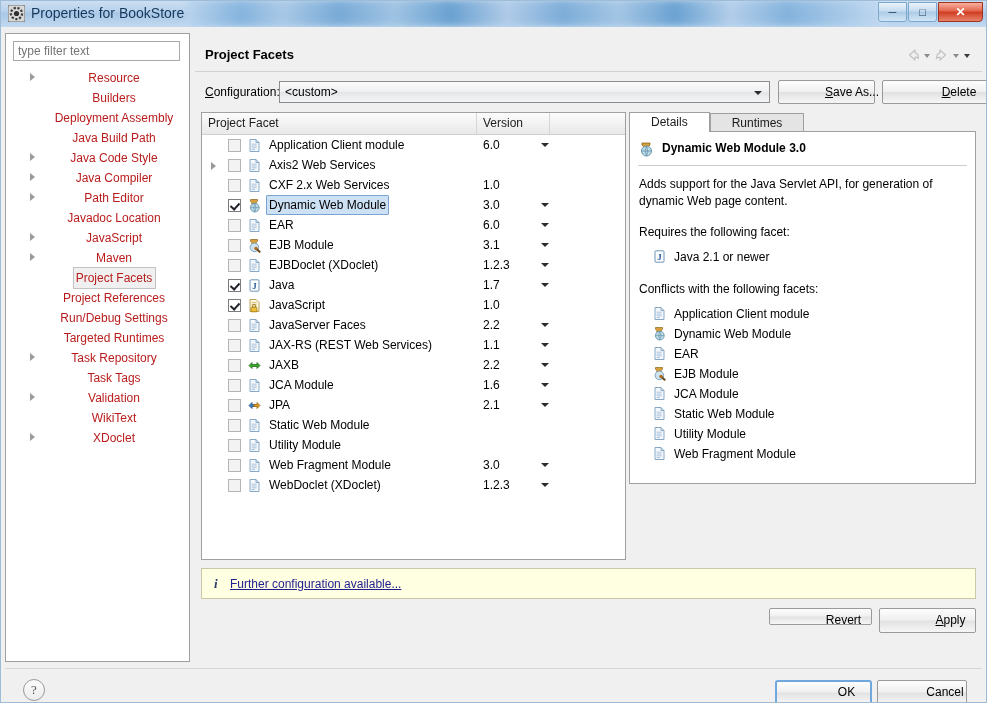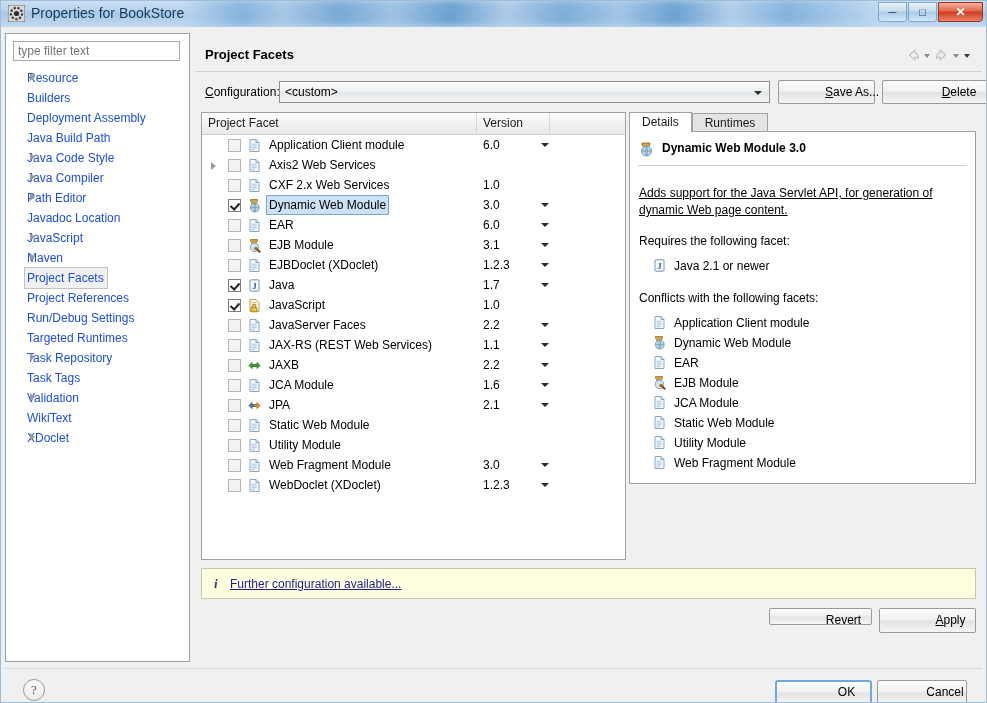--- a/index.html
+++ b/index.html
@@ -118,25 +118,26 @@
   }
   .tree {
     position: absolute;
     left: 0; top: 33px;
     width: 183px;
   }
   .tree-item {
     position: relative;
     height: 20px;
     line-height: 20px;
-    padding-left: 18px;
-    font-size: 12px;
-    color: #1d4ed8;
+    padding-left: 34px;
+    font-size: 12px;
+    color: #b91c1c;
     white-space: nowrap;
     cursor: default;
+    text-align: center;
   }
   .tree-item .twisty {
     position: absolute;
     left: 24px; top: 6px;
     width: 0; height: 0;
     border-left: 5px solid #9a9a9a;
     border-top: 4px solid transparent;
     border-bottom: 4px solid transparent;
   }
   .tree-item .lbl {
@@ -358,21 +359,21 @@
   .tabs {
     position: absolute;
     left: 0; top: 0;
     height: 20px;
     display: flex;
     align-items: flex-end;
   }
   .tab {
     height: 19px;
     line-height: 18px;
-    padding: 0 12px;
+    padding: 0 21px;
     font-size: 12px;
     border: 1px solid #a0a0a0;
     border-bottom: none;
     box-sizing: border-box;
     background: #e4e4e4;
     color: #1a1a1a;
   }
   .tab.active {
     background: #ffffff;
     height: 20px;
@@ -404,25 +405,24 @@
     left: 24px; top: 2px;
     font-size: 12px;
     font-weight: bold;
   }
   .det-rule {
     margin: 4px 8px 0 8px;
     height: 1px;
     background: #cdcdcd;
   }
   .det-desc {
-    margin: 19px 10px 0 9px;
+    margin: 10px 10px 0 9px;
     font-size: 12px;
     line-height: 17px;
     width: 316px;
-    text-decoration: underline;
   }
   .det-sub {
     margin: 15px 0 0 9px;
     font-size: 12px;
   }
   .det-list { margin-top: 8px; }
   .det-li {
     position: relative;
     height: 20px;
     line-height: 20px;

